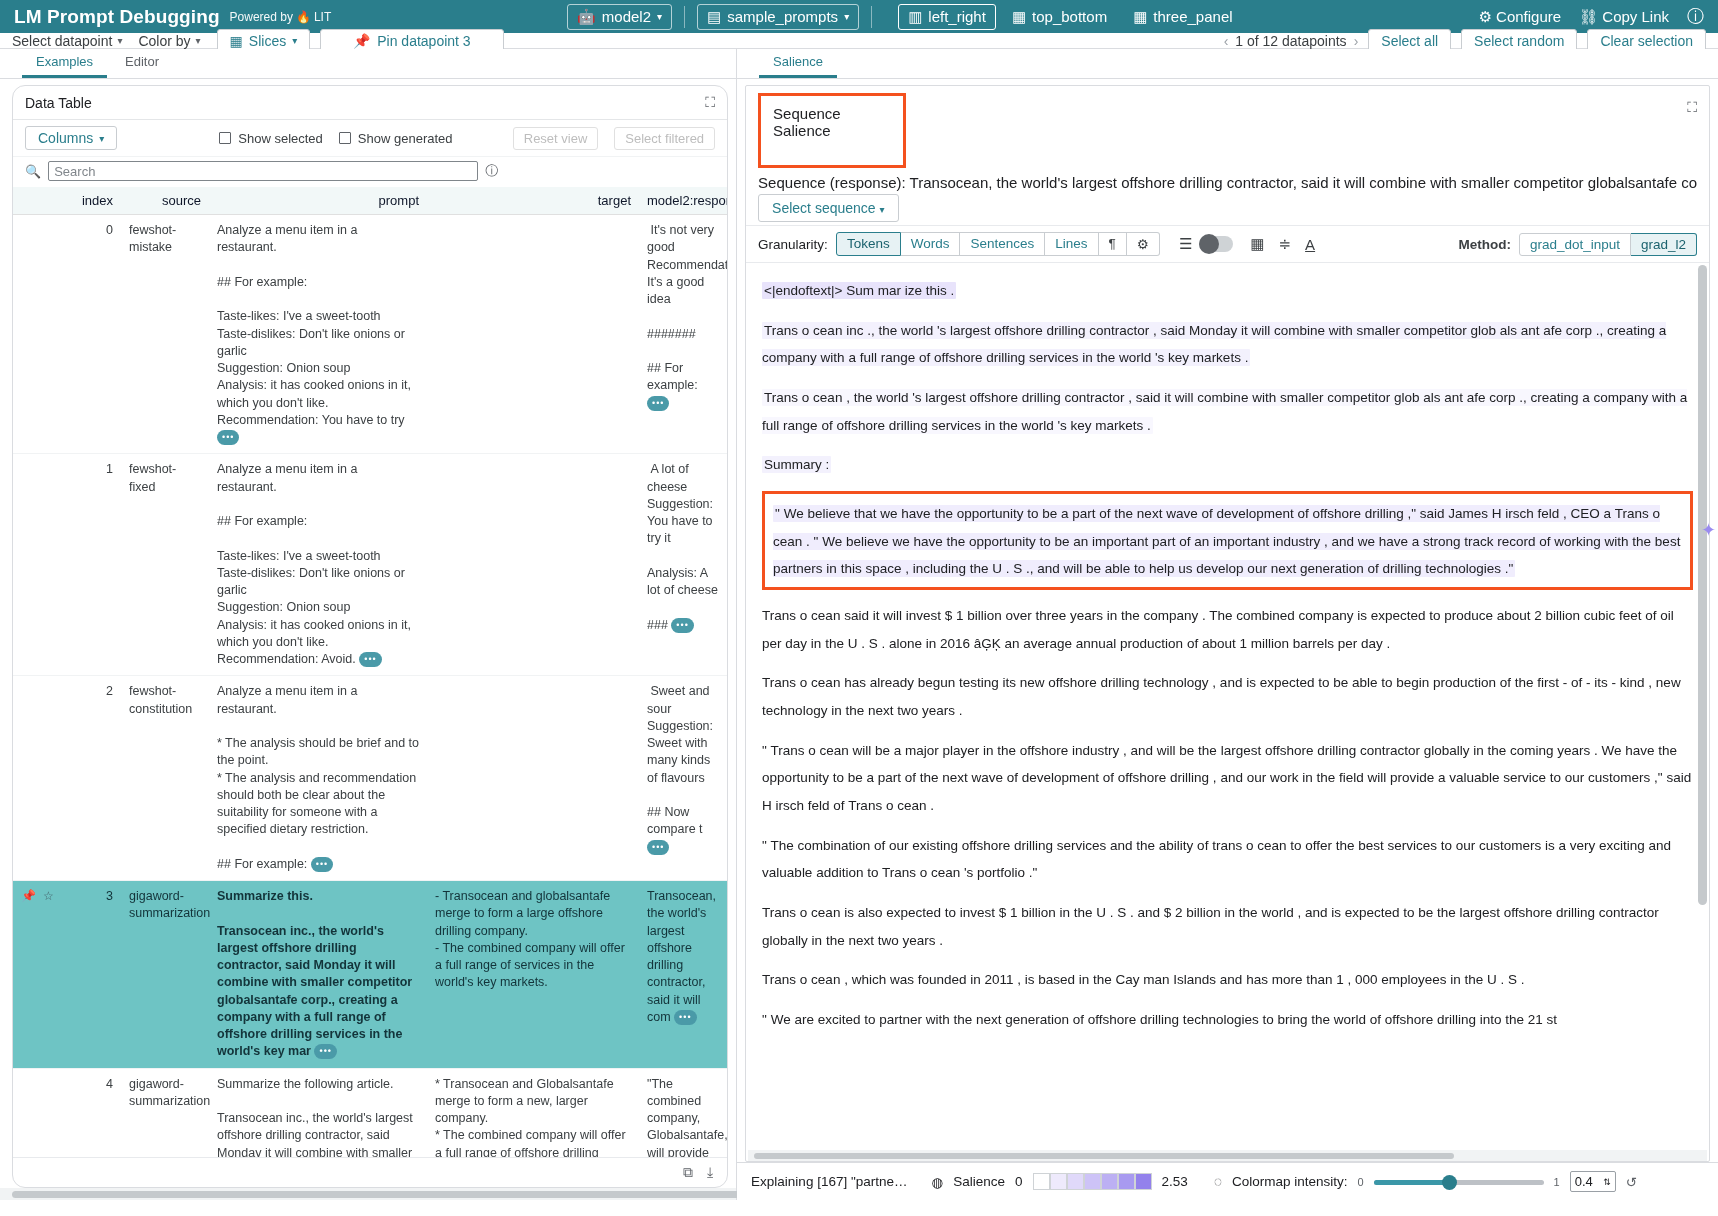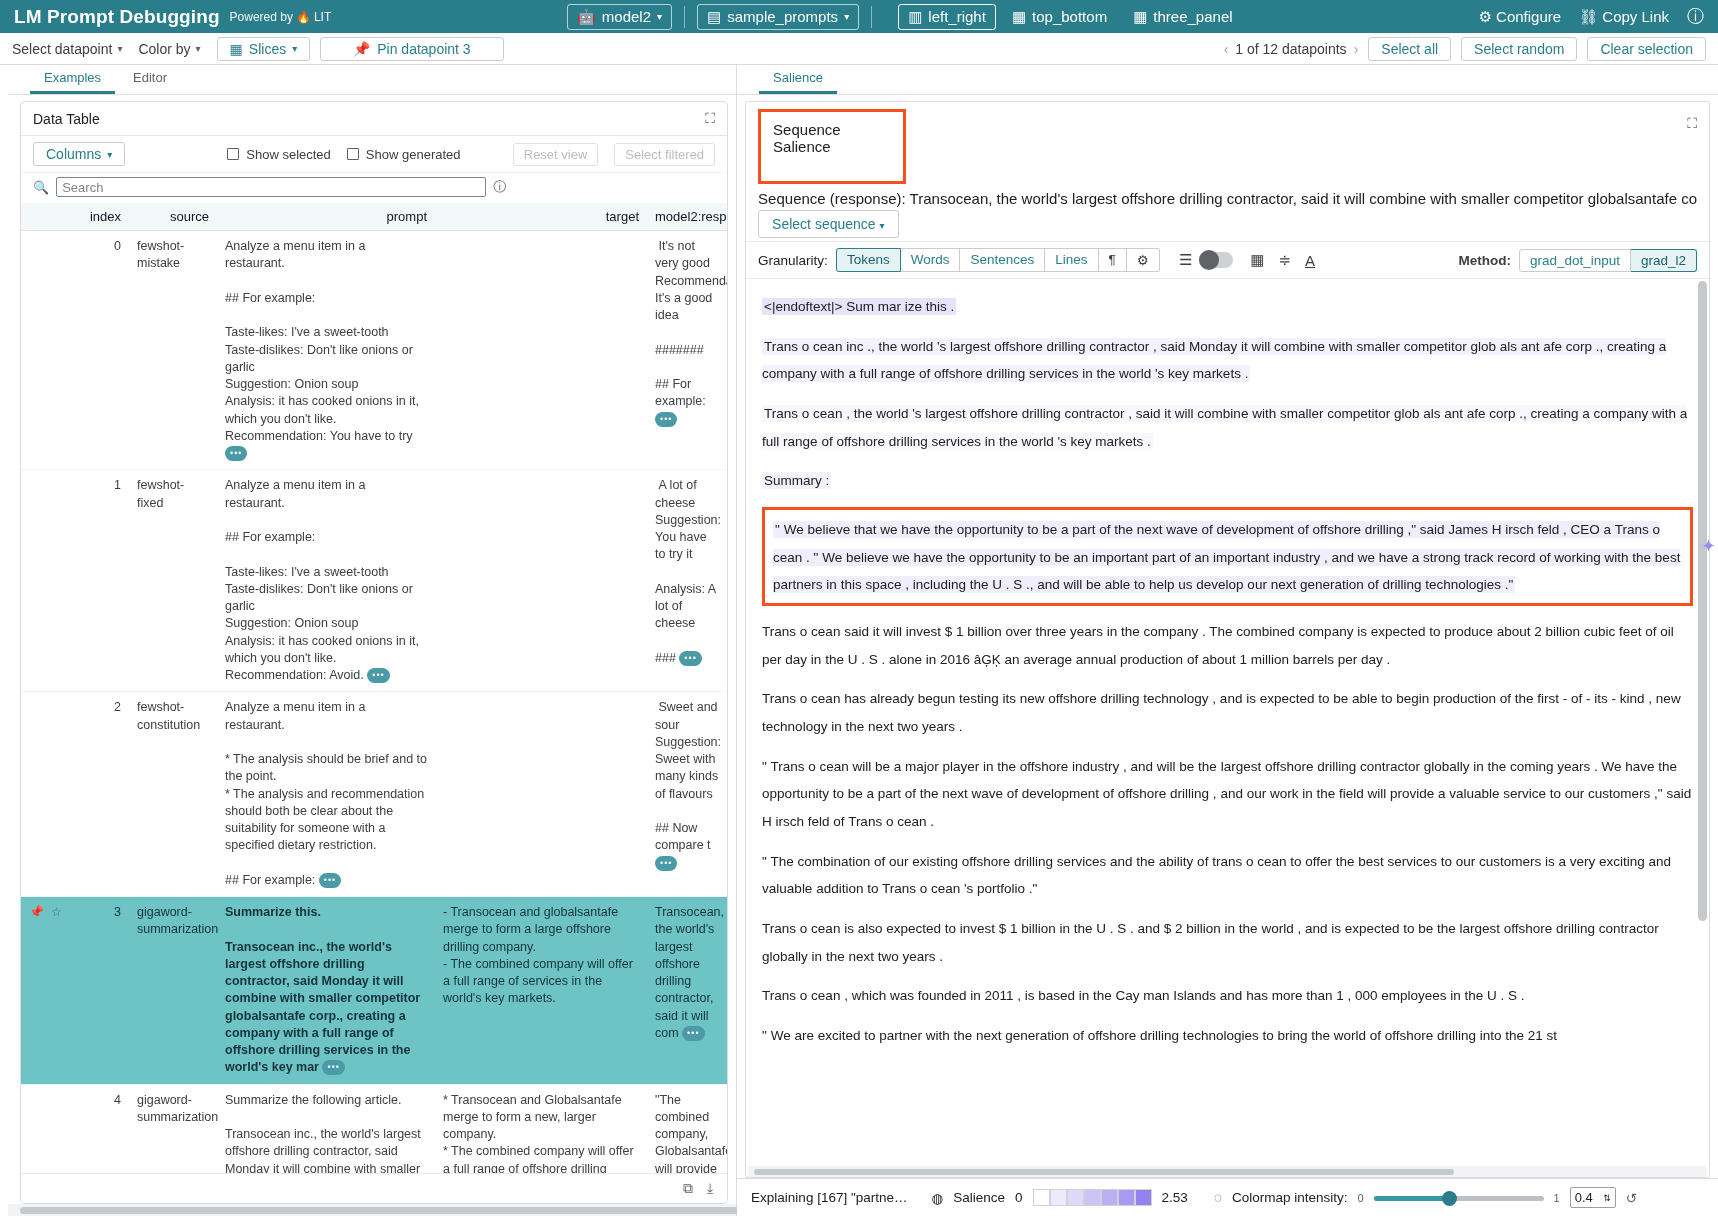--- a/index.html
+++ b/index.html
@@ -45,21 +45,21 @@
     border-radius: 3px;
     display: inline-flex; align-items: center; gap: 6px;
     cursor: pointer; white-space: nowrap;
   }
   .layout-chip.selected { border-color: #fff; }
   .vsep { width:1px; height:22px; background: rgba(255,255,255,.45); margin: 0 12px; }
   .right-actions { display: flex; align-items: center; gap: 18px; font-size: 15px; }
   .right-actions span.lbl { cursor: pointer; }
   
   #toolbar {
-    height: 32px;
+    height: 16px;
     background: #fff;
     border-bottom: 1px solid #dadce0;
     display: flex; align-items: center;
     padding: 0 12px;
     font-size: 14px;
     gap: 10px;
   }
   .tb-item { color: #3c4043; display:flex; align-items:center; gap:5px; cursor:pointer; white-space:nowrap;}
   .tb-btn {
     border: 1px solid #c9cdd1; border-radius: 3px;
@@ -69,31 +69,31 @@
   .tb-btn.wide { min-width: 184px; justify-content: center; color:#2a7e8c;}
   #toolbar .spacer { flex:1; }
   .dp-nav { display:flex; align-items:center; gap:7px; color:#3c4043; font-size:14px; }
   .dp-nav .arrow { color:#9aa0a6; cursor:pointer; }
   .pill-btn {
     border:1px solid #c9cdd1; border-radius:3px; background:#fff;
     color:#2a7e8c; font-size:14px; padding:3px 12px; cursor:pointer; white-space:nowrap;
   }
   
   #main { display:flex; height: calc(1216px - 33px - 32px); }
-  #left { width: 790px; border-right:1px solid #dadce0; display:flex; flex-direction:column; background:#fff;margin-left:8px; }
+  #left { width: 790px; border-right:1px solid #dadce0; display:flex; flex-direction:column; background:#fff; }
   #right { flex:1; display:flex; flex-direction:column; background:#fff; position:relative;}
   
   .tabstrip {
     height: 30px; display:flex; align-items:flex-end;
     border-bottom:1px solid #dadce0; padding-left: 22px; gap: 4px; background:#fff;
   }
   .tab { font-size: 13px; color:#5f6368; padding: 4px 14px 6px; cursor:pointer; border-bottom: 3px solid transparent;}
   .tab.active { color:#2a7e8c; border-bottom-color:#2a7e8c; }
   
-  .module { margin: 6px 8px 0 12px; border:1px solid #dadce0; border-radius:5px; flex:1; display:flex; flex-direction:column; min-height:0;}
+  .module { margin: 6px 8px 0 12px; border:1px solid #dadce0; border-radius:13px; flex:1; display:flex; flex-direction:column; min-height:0;}
   .module-header {
     height: 34px; display:flex; align-items:center; justify-content:space-between;
     padding: 0 12px; border-bottom:1px solid #e4e6e8; font-size:14px; color:#202124;
   }
   .expand-icon { color:#5f6368; font-size:14px; cursor:pointer; }
   .dt-controls {
     display:flex; align-items:center; gap:16px; padding:6px 12px; font-size:13px; color:#3c4043;
     border-bottom:1px solid #f1f3f4;
   }
   .cb { display:flex; align-items:center; gap:7px; cursor:pointer;}

